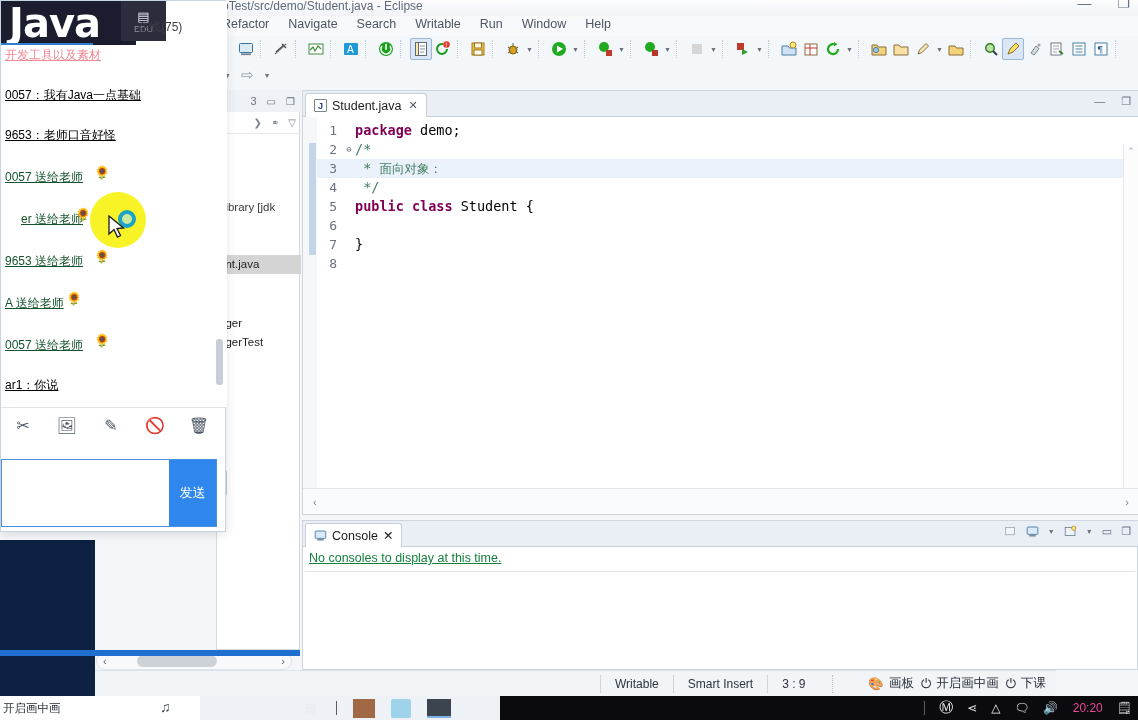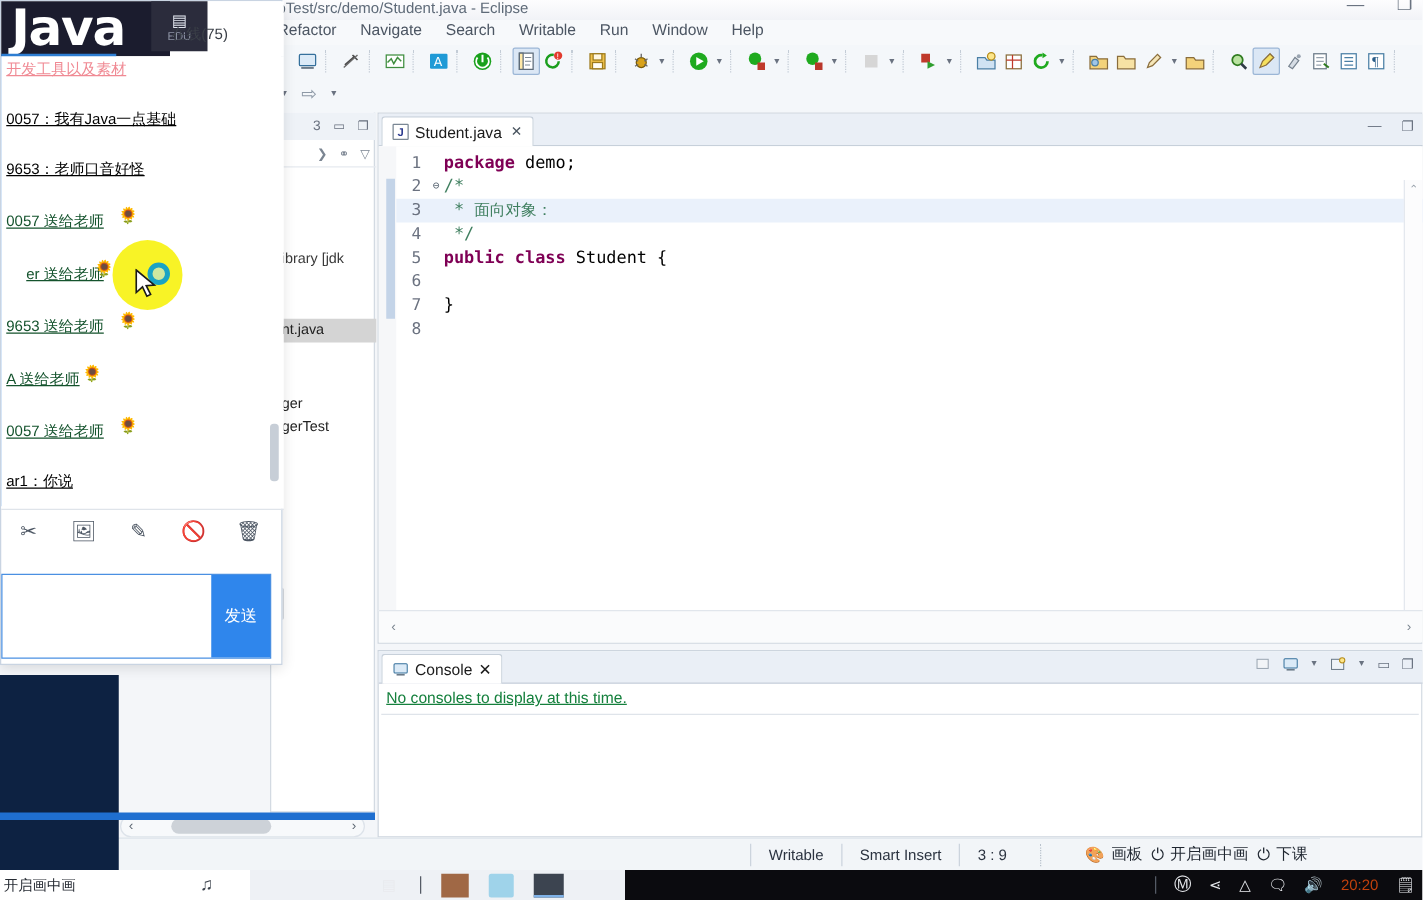--- a/index.html
+++ b/index.html
@@ -231,21 +231,21 @@
     position: absolute; left: 0; top: 696px; width: 1138px; height: 24px;
     background: #0b0b0f; display: flex; align-items: center;
   }
   .tb-left { position: absolute; left: 0; top: 0; width: 200px; height: 24px; background: #ffffff;
              display: flex; align-items: center; padding-left: 3px; font-size: 11.5px; color: #262b33; }
   .tb-musicico { position: absolute; left: 160px; top: 3px; color: #3b424c; font-size: 14px; }
   .tb-mid { position: absolute; left: 200px; top: 0; width: 300px; height: 24px; background: #eef1f5; }
   .tb-icons { position: absolute; left: 200px; top: 0; height: 24px; display: flex; align-items: center; gap: 16px; padding-left: 6px; }
   .tbi { width: 18px; height: 18px; display: flex; align-items: center; justify-content: center; font-size: 12px; color: #e8eaee; }
   .tb-right { position: absolute; right: 6px; top: 0; height: 24px; display: flex; align-items: center; gap: 14px; color: #e8eaee; font-size: 12px; }
-  .tb-clock { font-size: 12px; color: #c2410c; }
+  .tb-clock { font-size: 12px; color: #ec4899; }
   .tb-sep-v { width: 1px; height: 14px; background: #555b66; }
 </style>
 </head>
 <body>
 
 <div id="root">
 
   <div id="eclipse">
 
     <div class="ecl-titlebar">

